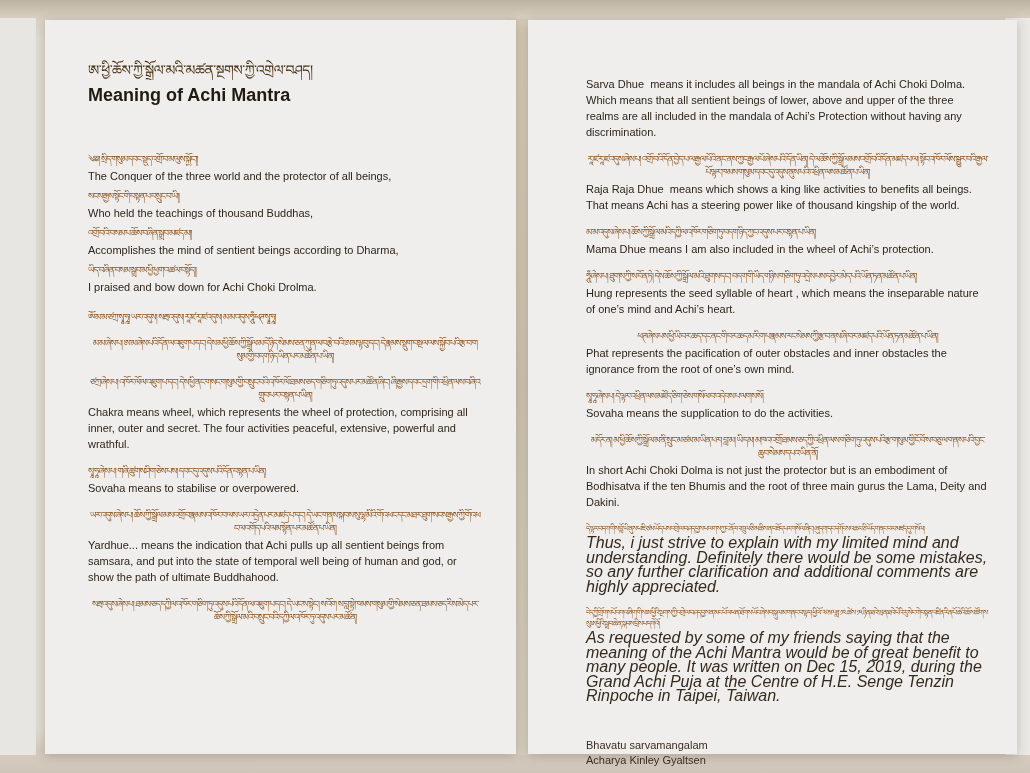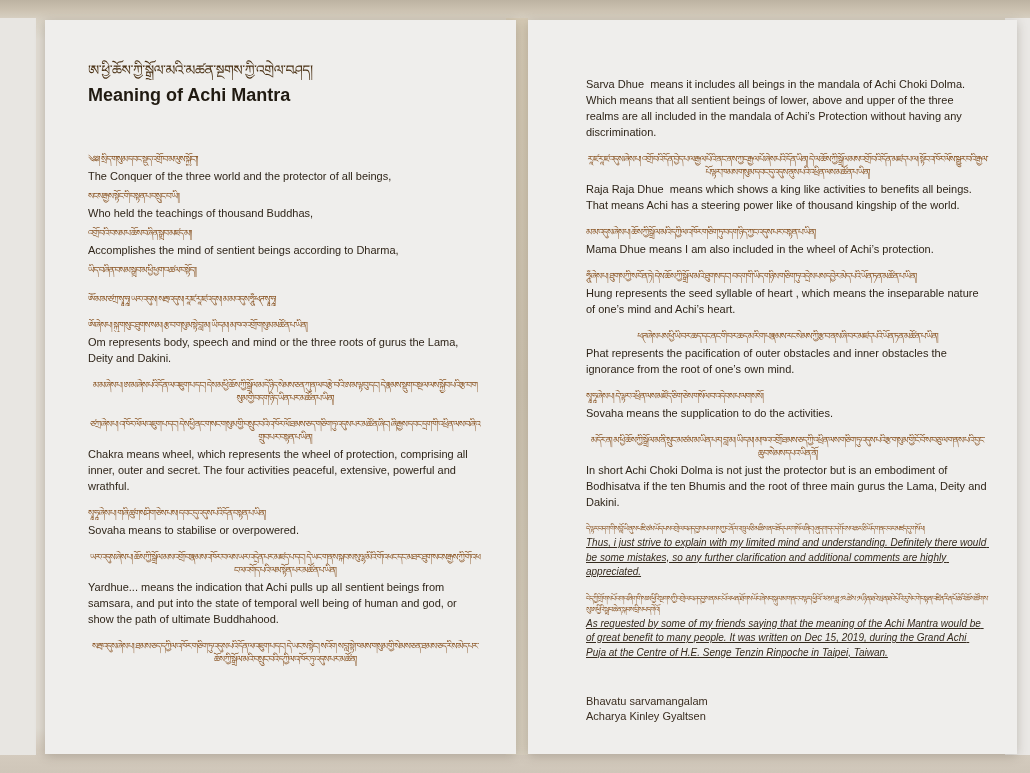--- a/index.html
+++ b/index.html
@@ -36,21 +36,21 @@
   }
   .tib.t1{max-height:14px;}
   .tib.t2{max-height:27px;text-align:center;}
   .tib-sm{
     font-size:7.5px;line-height:11px;color:#8a5524;letter-spacing:-1px;
     overflow:hidden;word-break:break-all;margin-bottom:2px;
   }
   .tib-sm.t2{max-height:22px;}
   .tib-sm.t3{max-height:34px;}
   .eng{font-size:11px;line-height:16px;color:#2f2519;white-space:pre-wrap;}
-  .eng-it{font-size:10px;line-height:14.5px;color:#352a1d;font-style:italic;white-space:pre-wrap;text-decoration:underline;}
+  .eng-it{font-size:16px;line-height:14.5px;color:#352a1d;font-style:italic;white-space:pre-wrap;}
   .signature{margin-top:34px;}
   .sig-line{font-size:11px;line-height:15px;color:#3a2d20;}
 </style>
 </head>
 <body>
 
 <div class="side-strip-left"></div>
 <div class="side-strip-right"></div>
 <div class="page-gap"></div>
 
@@ -65,28 +65,25 @@
   <div class="sec tight">
     <div class="tib t1">སངས་རྒྱས་སྟོང་གི་བསྟན་པ་བསྲུང་བ་ཡི།།</div>
     <div class="eng">Who held the teachings of thousand Buddhas,</div>
   </div>
   <div class="sec tight">
     <div class="tib t1">འགྲོ་བའི་བསམ་པ་ཆོས་བཞིན་སྒྲུབ་མཛད་མ།།</div>
     <div class="eng">Accomplishes the mind of sentient beings according to Dharma,</div>
   </div>
   <div class="sec tight">
     <div class="tib t1">ཡིད་བཞིན་བསམ་སྒྲུབ་མ་ཕྱི་ཕྱག་འཚལ་བསྟོད།།</div>
+    <div class="eng">I praised and bow down for Achi Choki Drolma.</div>
   </div>
 
   <div class="sec gap-top">
     <div class="tib t1">ཨོཾ་མ་མ་ཙཀྲ་སྭཱ་ཧཱ། ཡར་འདུས། སརྦ་འདུས། རཱ་ཛ་རཱ་ཛ་འདུས། མ་མ་འདུས་ཧཱུྃ་ཕཊ་སྭཱ་ཧཱ།</div>
-  </div>
-  <div class="sec">
-    <div class="tib t1">ཨོཾ་ཞེས་པ། སྐུ་གསུང་ཐུགས་སམ། རྩ་བ་གསུམ་སྟེ་བླ་མ། ཡི་དམ། མཁའ་འགྲོ་གསུམ་མཚོན་པ་ཡིན།</div>
-    <div class="eng">Om represents body, speech and mind or the three roots of gurus the Lama, Deity and Dakini.</div>
   </div>
   <div class="sec">
     <div class="tib t2">མ་མ་ཞེས་པ། ཨ་མ་ཞེས་པའི་དོན་ལ་འཇུག་པ་དང་། དེས་མ་ཕྱི་ཆོས་ཀྱི་སྒྲོལ་མ་དེ་ཉིད་སེམས་ཅན་ཀུན་ལ་བརྩེ་བའི་ཨ་མ་ལྟ་བུ་དང་། དེ་རྣམས་སྡུག་བསྔལ་ལས་སྐྱོབ་པའི་རྩ་བ་གསུམ་གྱི་བདག་ཉིད་ཡིན་པར་མཚོན་པ་ཡིན།</div>
   </div>
   <div class="sec">
     <div class="tib t2">ཙཀྲ་ཞེས་པ། འཁོར་ལོ་ལ་འཇུག་པ་དང་། དེས་ཕྱི་ནང་གསང་གསུམ་གྱི་བསྲུང་བའི་འཁོར་ལོ་ཐམས་ཅད་གཅིག་ཏུ་འདུས་པར་མཚོན་ཞིང་། ཞི་རྒྱས་དབང་དྲག་གི་འཕྲིན་ལས་བཞི་འགྲུབ་པར་བསྟན་པ་ཡིན།</div>
     <div class="eng">Chakra means wheel, which represents the wheel of protection, comprising all inner, outer and secret. The four activities peaceful, extensive, powerful and wrathful.</div>
   </div>
   <div class="sec">
     <div class="tib t1">སྭཱ་ཧཱ་ཞེས་པ། གཞི་ཚུགས་ཤིག་ཅེས་པས། དབང་དུ་འདུས་པའི་དོན་བསྟན་པ་ཡིན།</div>

